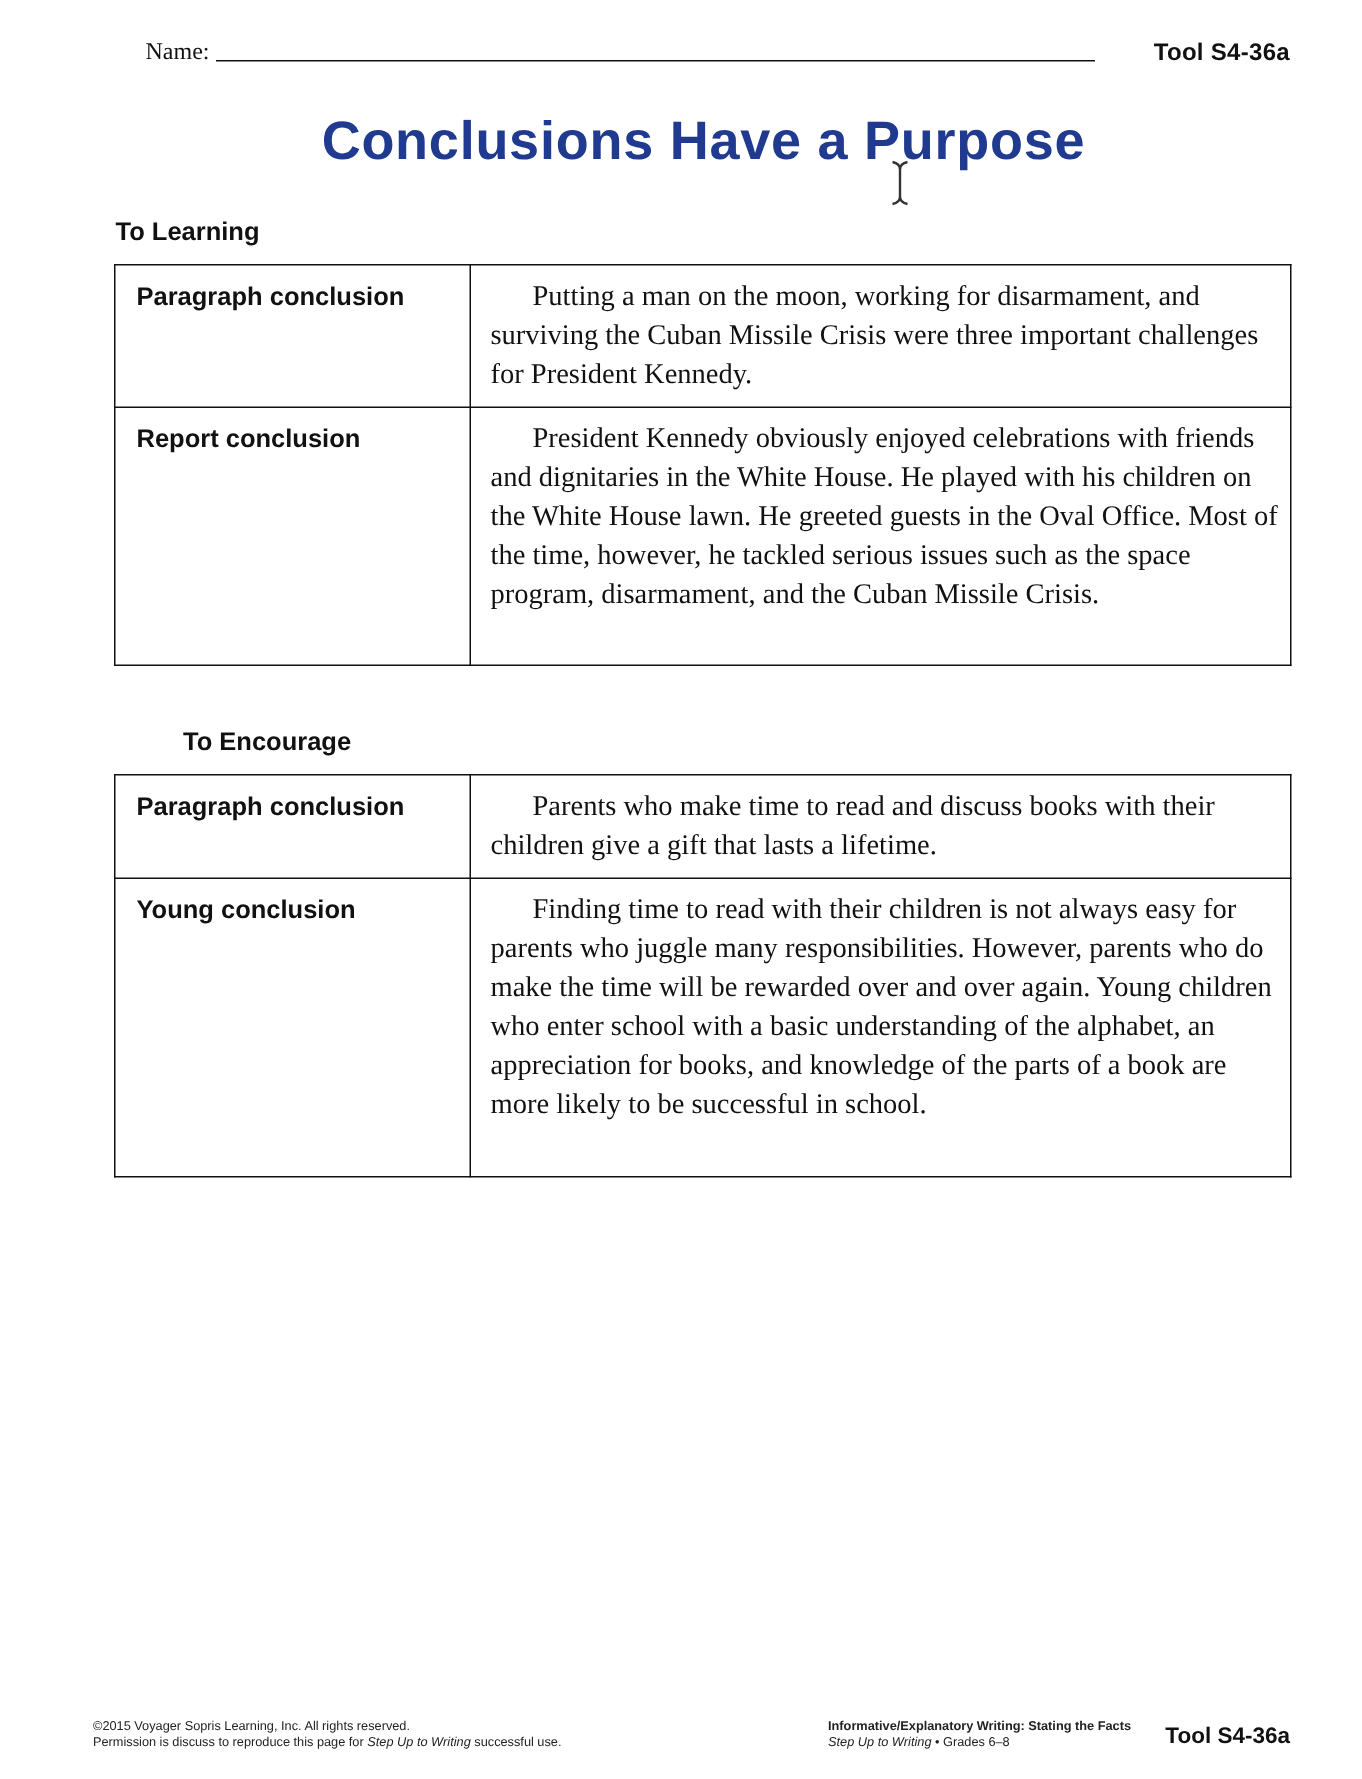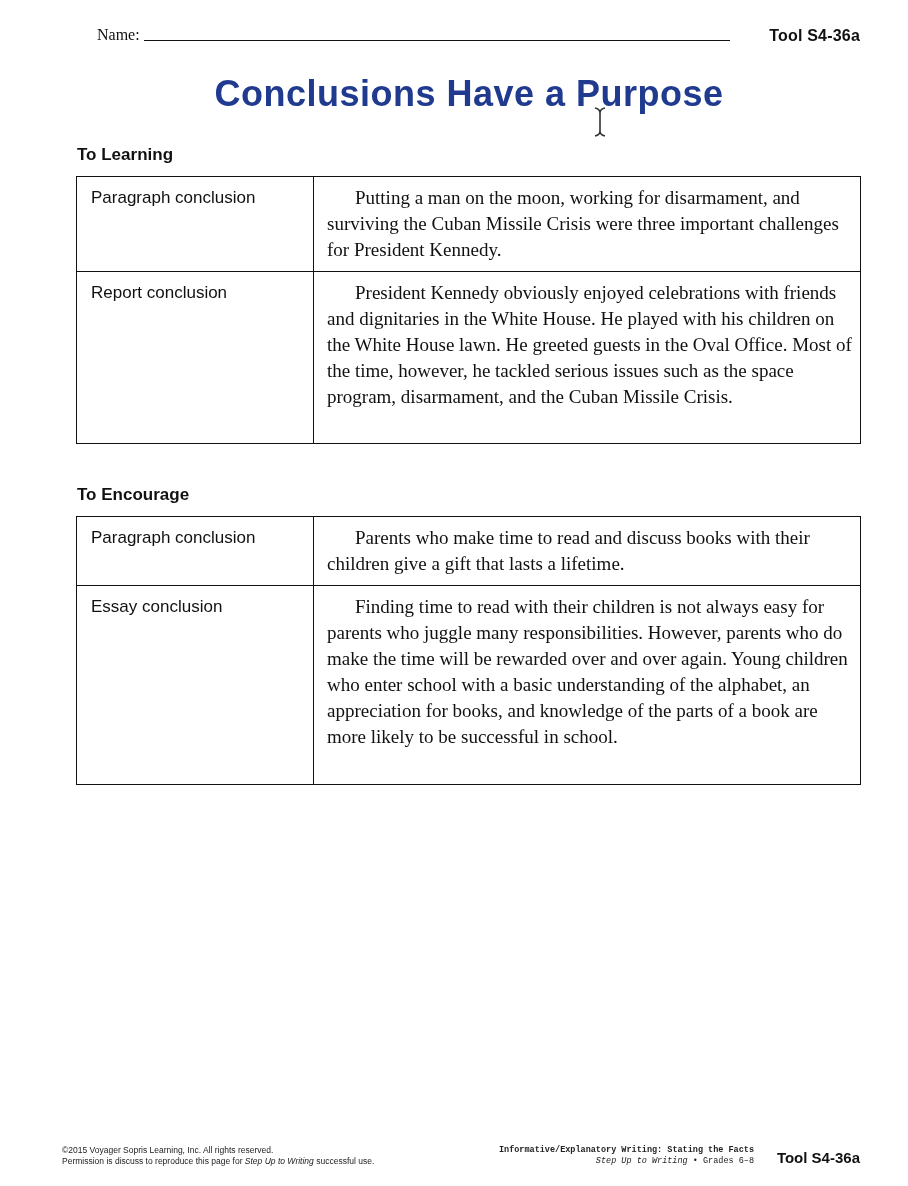--- a/index.html
+++ b/index.html
@@ -36,37 +36,37 @@
     }
     table.conclusions {
       position: absolute; left: 76px; width: 785px;
       border-collapse: collapse; table-layout: fixed;
     }
     table.conclusions td {
       border: 1.2px solid #111; vertical-align: top; padding: 0;
     }
     td.label-cell {
       width: 237px;
-      font-family: "Liberation Sans", sans-serif; font-weight: normal; font-size: 17px;
+      font-family: "Liberation Sans", sans-serif; font-weight: bold; font-size: 17px;
       padding: 11px 10px 0 14px !important;
       box-sizing: border-box;
       border-radius: 24px;
     }
     td.text-cell {
       font-family: "Liberation Serif", serif; font-size: 19px; line-height: 26px;
       padding: 8px 8px 7px 13px !important;
       text-indent: 28px; color: #111; margin-top: 46px;
     }
     .footer-left {
       position: absolute; left: 62px; top: 1145px;
       font-family: "Liberation Sans", sans-serif; font-size: 8.5px; line-height: 11px; color: #222;
     }
     .footer-mid {
-      position: absolute; right: 154px; top: 1145px; text-align: right;
-      font-family: Liberation Mono, monospace; font-size: 8.5px; line-height: 11px; color: #222;
+      position: absolute; right: 154px; top: 1145px; text-align: left;
+      font-family: Liberation Sans, sans-serif; font-size: 8.5px; line-height: 11px; color: #222;
     }
     .footer-mid .bold { font-weight: bold; }
     .footer-tag {
       position: absolute; right: 48px; top: 1149px;
       font-family: "Liberation Sans", sans-serif; font-weight: bold; font-size: 15px;
     }
     em { font-style: italic; }
   </style>
 </head>
 <body>
@@ -91,30 +91,30 @@
     <td class="label-cell">Paragraph conclusion</td>
     <td class="text-cell">Putting a man on the moon, working for disarmament, and surviving the Cuban Missile Crisis were three important challenges for President Kennedy.</td>
   </tr>
   <tr style="height:172px;">
     <td class="label-cell">Report conclusion</td>
     <td class="text-cell">President Kennedy obviously enjoyed celebrations with friends and dignitaries in the White House. He played with his children on the White House lawn. He greeted guests in the Oval Office. Most of the time, however, he tackled serious issues such as the space program, disarmament, and the Cuban Missile Crisis.</td>
   </tr>
 </tbody>
   </table>
 
-<h2 class="section-heading" style="top:485px;">To Encourage</h2>
+<h2 class="section-heading" style="top:485px;margin-left:45px;">To Encourage</h2>
 
 <table class="conclusions" style="top:516px;">
   <tbody>
       <tr style="height:69px;">
     <td class="label-cell">Paragraph conclusion</td>
     <td class="text-cell">Parents who make time to read and discuss books with their children give a gift that lasts a lifetime.</td>
   </tr>
   <tr style="height:199px;">
-    <td class="label-cell">Essay conclusion</td>
+    <td class="label-cell">Young conclusion</td>
     <td class="text-cell">Finding time to read with their children is not always easy for parents who juggle many responsibilities. However, parents who do make the time will be rewarded over and over again. Young children who enter school with a basic understanding of the alphabet, an appreciation for books, and knowledge of the parts of a book are more likely to be successful in school.</td>
   </tr>
 </tbody>
   </table>
 
 <div class="footer-left">
   <div>©2015 Voyager Sopris Learning, Inc. All rights reserved.</div>
   <div><span>Permission is discuss to reproduce this page for </span><em>Step Up to Writing</em><span> successful use.</span></div>
 </div>
 

